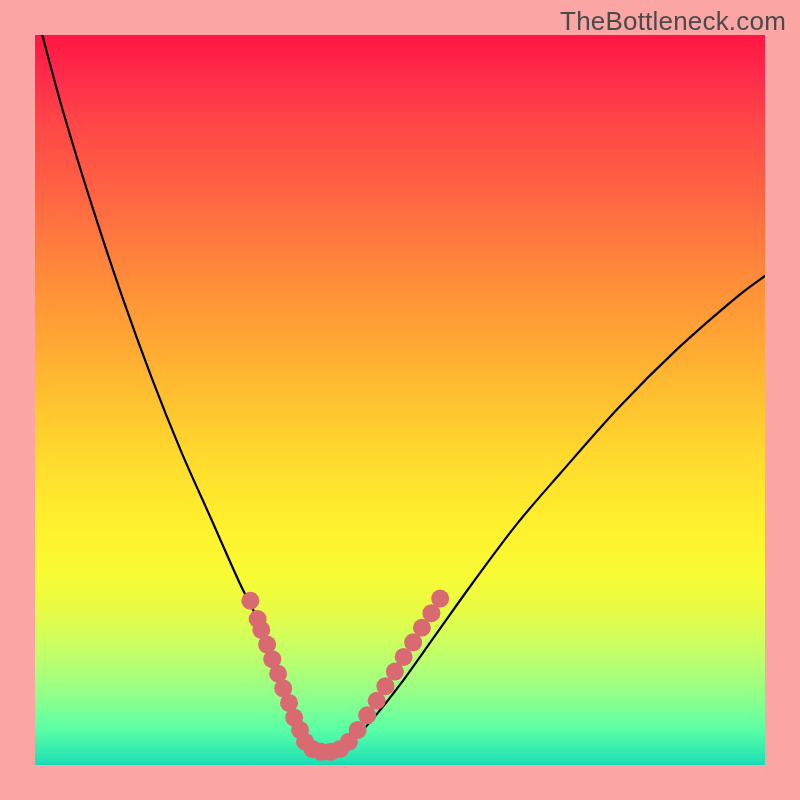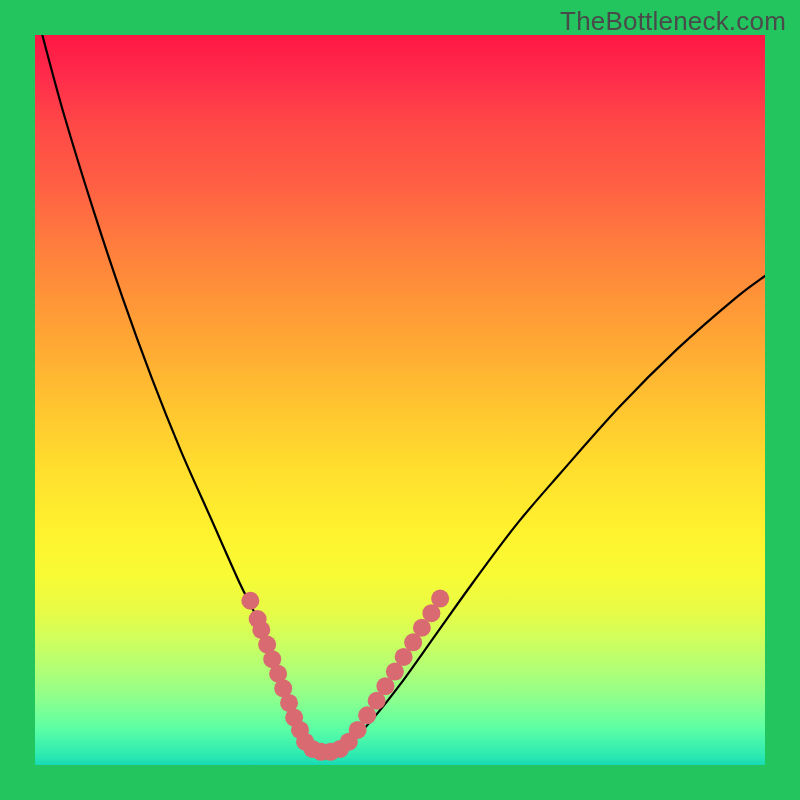--- a/index.html
+++ b/index.html
@@ -8,21 +8,21 @@
     width: 800px;
     height: 800px;
     overflow: hidden;
     background: #000;
     font-family: Arial, Helvetica, sans-serif;
   }
   .frame {
     position: relative;
     width: 800px;
     height: 800px;
-    background: #22c55e;
+    background: #fca5a5;
   }
   .watermark {
     position: absolute;
     top: 6px;
     right: 14px;
     color: #4a4a4a;
     font-size: 26px;
     font-weight: 400;
     letter-spacing: 0.2px;
     z-index: 10;

